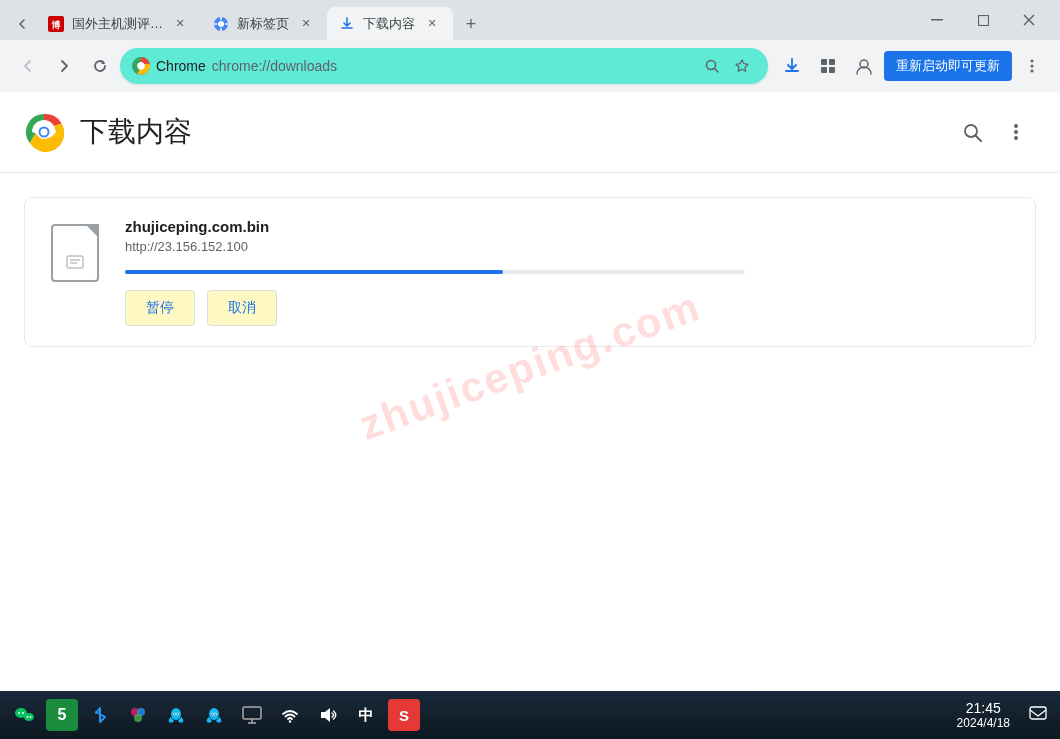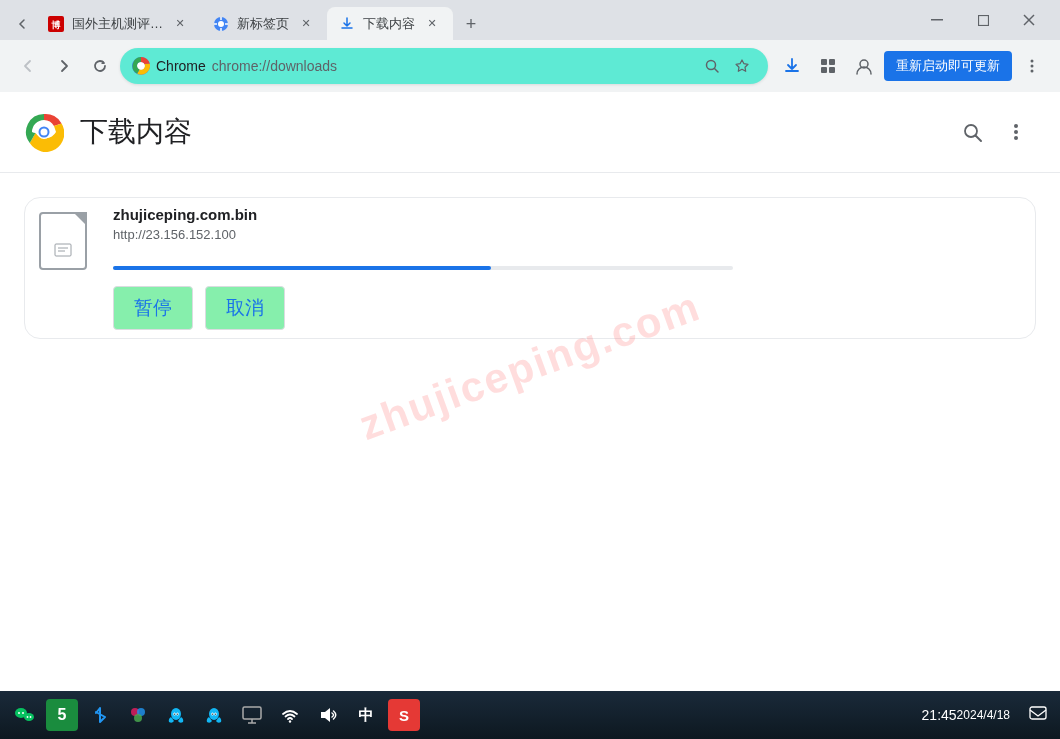--- a/index.html
+++ b/index.html
@@ -246,22 +246,22 @@
       padding: 24px 24px;
     }
     .section-label {
       font-size: 14px;
       color: #5f6368;
       margin-bottom: 16px;
     }
     .download-card {
       background: white;
       border: 1px solid #e8eaed;
-      border-radius: 16px;
-      padding: 8px;
+      border-radius: 8px;
+      padding: 20px;
       display: flex;
       align-items: flex-start;
       gap: 20px;
     }
     .file-icon-wrap {
       width: 60px;
       height: 70px;
       display: flex;
       align-items: center;
       justify-content: center;
@@ -305,21 +305,21 @@
     }
     .download-filename {
       font-size: 15px;
       font-weight: 600;
       color: #202124;
       margin-bottom: 4px;
     }
     .download-url {
       font-size: 13px;
       color: #5f6368;
-      margin-bottom: 24px;
+      margin-bottom: 16px;
     }
     .download-status {
       font-size: 13px;
       color: #3c4043;
       margin-bottom: 12px;
     }
     .progress-bar-wrap {
       width: 100%;
       max-width: 620px;
       height: 4px;
@@ -334,22 +334,22 @@
       border-radius: 2px;
     }
     .download-actions {
       display: flex;
       gap: 12px;
     }
     .action-btn {
       padding: 8px 20px;
       border: 1px solid #dadce0;
       border-radius: 4px;
-      background: #86efac;
-      font-size: 19px;
+      background: #fef9c3;
+      font-size: 14px;
       color: #1a73e8;
       cursor: pointer;
       font-family: Liberation Serif, serif;
     }
 
     
     .watermark {
       position: absolute;
       top: 250px;
       left: 50%;
@@ -379,21 +379,21 @@
       border-radius: 6px;
       display: flex;
       align-items: center;
       justify-content: center;
       cursor: pointer;
       font-size: 20px;
     }
     .taskbar-spacer { flex: 1; }
     .clock-area {
       display: flex;
-      flex-direction: row;
+      flex-direction: column;
       align-items: center;
       padding: 0 8px;
       color: white;
       font-size: 13px;
       cursor: pointer;
     }
     .clock-time { font-size: 14px; font-weight: 500; }
     .clock-date { font-size: 12px; }
     .notification-btn {
       width: 28px;

